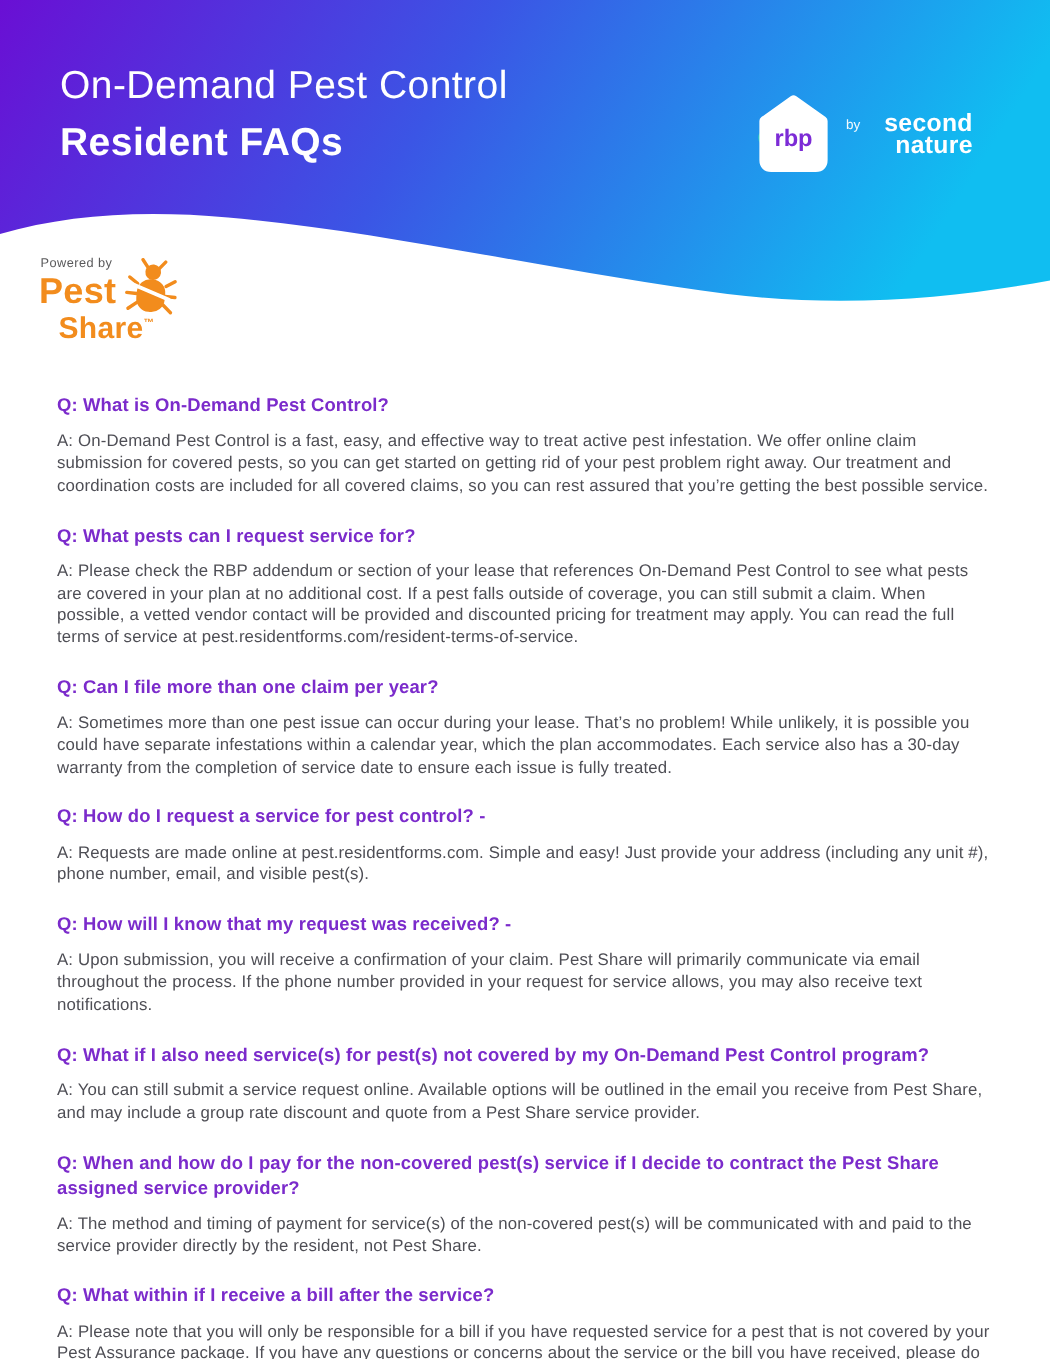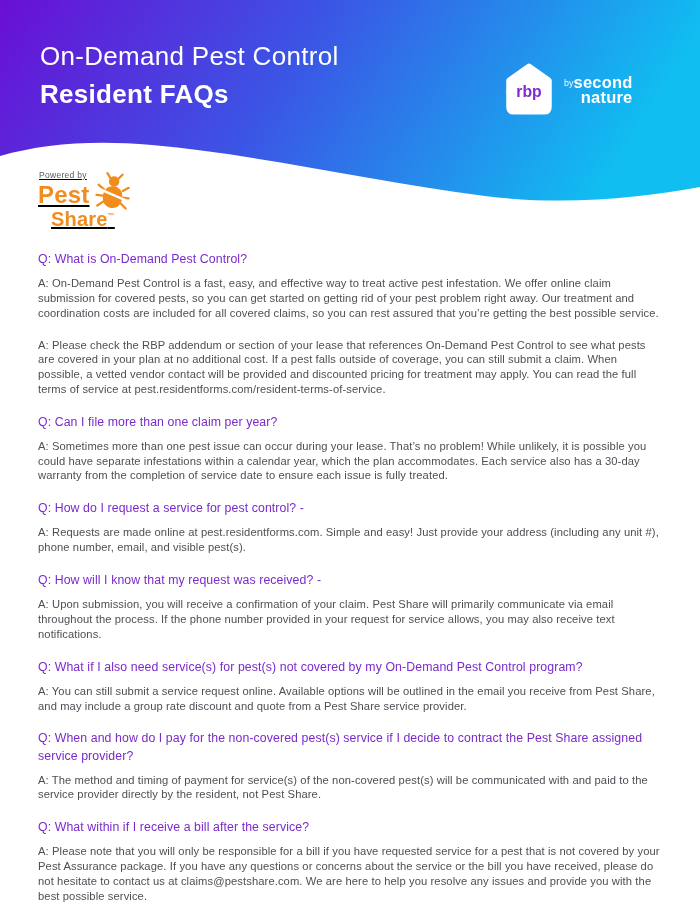--- a/index.html
+++ b/index.html
@@ -14,37 +14,37 @@
   
   .header { position: relative; width: 700px; height: 212px; }
   .header-wave { position: absolute; left: 0; top: 0; width: 700px; height: 212px; display: block; }
   .header-title { position: absolute; left: 40px; top: 40px; color: #ffffff; }
   .title-line1 { font-size: 26px; font-weight: 500; letter-spacing: 0.3px; line-height: 1.25; }
   .title-line2 { font-size: 26px; font-weight: 700; letter-spacing: 0.3px; line-height: 1.25; margin-top: 5px; }
 
   .rbp-logo { position: absolute; left: 503px; top: 61px; display: flex; align-items: center; gap: 9px; }
   .rbp-house { width: 52px; height: 58px; display: block; }
   .sn-wordmark { display: flex; align-items: flex-start; color: #ffffff; }
-  .sn-by { font-size: 9px; font-weight: 400; margin-top: 3px; margin-right: 0; opacity: 0.95; }
+  .sn-by { font-size: 9px; font-weight: 400; margin-top: 3px; margin-right: 16px; opacity: 0.95; }
   .sn-words { font-size: 16.5px; font-weight: 700; line-height: 15px; text-align: right; letter-spacing: 0.2px; }
 
   
-  .ps-logo { position: absolute; left: 38px; top: 170px; width: 120px; text-decoration: underline; }
+  .ps-logo { position: absolute; left: 26px; top: 170px; width: 120px; }
   .ps-powered { font-size: 8.5px; color: #58585a; letter-spacing: 0.3px; margin-left: 1px; }
   .ps-word1 { font-size: 24px; font-weight: 700; color: #F28C1D; line-height: 1.0; margin-top: 3px; letter-spacing: 0.2px; }
   .ps-word2 { font-size: 20px; font-weight: 700; color: #F28C1D; line-height: 1.0; margin-left: 13px; margin-top: 2px; letter-spacing: 0.2px; }
   .ps-tm { font-size: 7px; vertical-align: 8px; font-weight: 700; }
   .ps-bug { position: absolute; left: 57px; top: 2px; width: 38px; height: 40px; }
 
   
   .content { padding: 39px 38px 0 38px; }
   .faq-item { margin-bottom: 17px; }
   .faq-q {
-    margin: 0 0 8px 0;
-    font-size: 12.3px; font-weight: 400;
+    margin: 11px 0 8px 0;
+    font-size: 12.3px; font-weight: 700;
     color: #7B2BCB;
     line-height: 1.4; letter-spacing: 0.1px;
   }
   .faq-a {
     margin: 0;
     font-size: 11.2px; font-weight: 400;
     color: #4E4E55;
     line-height: 1.32; letter-spacing: 0.1px;
   }
 </style>
@@ -100,20 +100,21 @@
       </svg>
     </div>
   </header>
 
   <main class="content">
     <section class="faq-item">
       <h3 class="faq-q">Q: What is On-Demand Pest Control?</h3>
       <p class="faq-a">A: On-Demand Pest Control is a fast, easy, and effective way to treat active pest infestation. We offer online claim submission for covered pests, so you can get started on getting rid of your pest problem right away. Our treatment and coordination costs are included for all covered claims, so you can rest assured that you’re getting the best possible service.</p>
     </section>
     <section class="faq-item">
+      <h3 class="faq-q">Q: What pests can I request service for?</h3>
       <p class="faq-a">A: Please check the RBP addendum or section of your lease that references On-Demand Pest Control to see what pests are covered in your plan at no additional cost. If a pest falls outside of coverage, you can still submit a claim. When possible, a vetted vendor contact will be provided and discounted pricing for treatment may apply. You can read the full terms of service at pest.residentforms.com/resident-terms-of-service.</p>
     </section>
     <section class="faq-item">
       <h3 class="faq-q">Q: Can I file more than one claim per year?</h3>
       <p class="faq-a">A: Sometimes more than one pest issue can occur during your lease. That’s no problem! While unlikely, it is possible you could have separate infestations within a calendar year, which the plan accommodates. Each service also has a 30-day warranty from the completion of service date to ensure each issue is fully treated.</p>
     </section>
     <section class="faq-item">
       <h3 class="faq-q">Q: How do I request a service for pest control? -</h3>
       <p class="faq-a">A: Requests are made online at pest.residentforms.com. Simple and easy! Just provide your address (including any unit #), phone number, email, and visible pest(s).</p>
     </section>

